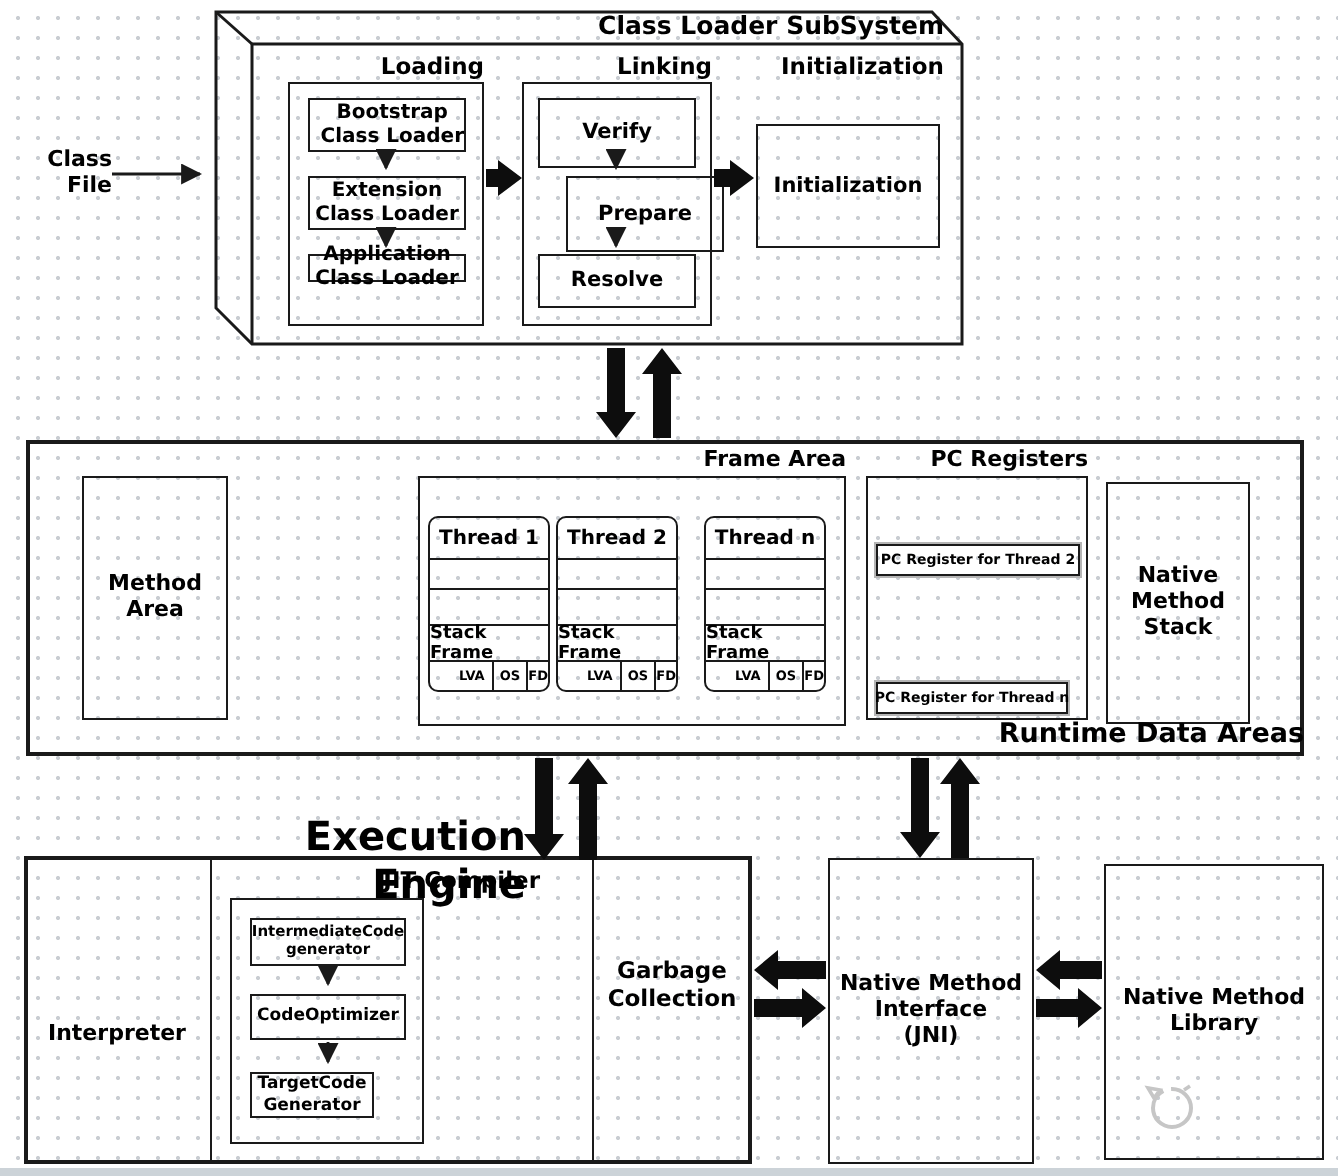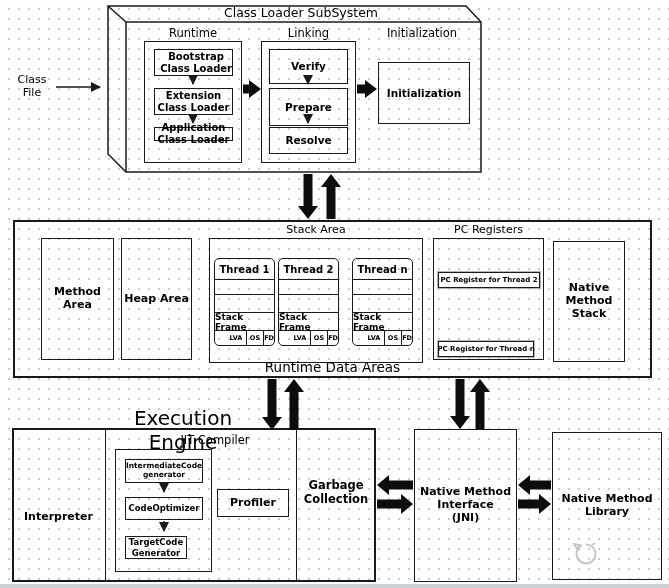--- a/index.html
+++ b/index.html
@@ -7,21 +7,21 @@
     position:relative;width:669px;height:588px;overflow:hidden;
     font-family:"DejaVu Sans","Liberation Sans",sans-serif;color:#000;
     background-color:#ffffff;
     background-image:radial-gradient(circle,#c9cdd2 1px,transparent 1.1px);
     background-size:10px 10px;background-position:4px 4px;
   }
   .abs{position:absolute;}
   .box{position:absolute;border:1.4px solid #1a1a1a;box-sizing:border-box;
        display:flex;align-items:center;justify-content:center;text-align:center;}
   .container{position:absolute;border:1.4px solid #1a1a1a;box-sizing:border-box;}
-  .lbl{position:absolute;font-weight:normal;text-align:center;white-space:pre-line;line-height:1.18;}
+  .lbl{position:absolute;font-weight:bold;text-align:right;white-space:pre-line;line-height:1.18;}
   .b{font-weight:bold;white-space:pre-line;line-height:1.18;}
   .thread{position:absolute;border:1.4px solid #1a1a1a;border-radius:5px;box-sizing:border-box;
           display:flex;flex-direction:column;background:transparent;overflow:hidden;}
   .t-name{height:20px;border-bottom:1.2px solid #1a1a1a;display:flex;align-items:center;justify-content:center;font-weight:bold;font-size:10px;}
   .t-e1{height:14px;border-bottom:1.2px solid #1a1a1a;}
   .t-e2{height:17px;border-bottom:1.2px solid #1a1a1a;}
   .t-sf{height:17px;border-bottom:1.2px solid #1a1a1a;display:flex;align-items:center;justify-content:center;font-weight:bold;font-size:9px;}
   .t-cells{flex:1;display:flex;margin-left:11px;}
   .t-cell{display:flex;align-items:center;justify-content:center;font-weight:bold;font-size:6.5px;}
   .t-cell.c1{width:23px;border-right:1.2px solid #1a1a1a;}
@@ -37,21 +37,21 @@
 </head>
 <body>
 
 <div class="canvas">
 
   <div class="lbl" style="left:130px;top:6px;width:342px;font-size:12.5px;">Class Loader SubSystem</div>
 
   <div class="lbl" style="left:8px;top:74px;width:48px;font-size:11px;">Class
 File</div>
 
-  <div class="lbl" style="left:144px;top:27px;width:98px;font-size:11.5px;">Runtime</div>
+  <div class="lbl" style="left:144px;top:27px;width:98px;font-size:11.5px;">Loading</div>
   <div class="lbl" style="left:261px;top:27px;width:95px;font-size:11.5px;">Linking</div>
   <div class="lbl" style="left:372px;top:27px;width:100px;font-size:11.5px;">Initialization</div>
 
   <div class="container" style="left:144px;top:41px;width:98px;height:122px;"></div>
   <div class="box" style="left:154px;top:49px;width:79px;height:27px;font-size:10px;justify-content:flex-end;">
        <span class="b">Bootstrap
 Class Loader</span>
     </div>
   <div class="box" style="left:154px;top:88px;width:79px;height:27px;font-size:10px;">
        <span class="b">Extension
@@ -59,42 +59,39 @@
     </div>
   <div class="box" style="left:154px;top:127px;width:79px;height:14px;font-size:10px;">
        <span class="b">Application
 Class Loader</span>
     </div>
 
   <div class="container" style="left:261px;top:41px;width:95px;height:122px;"></div>
   <div class="box" style="left:269px;top:49px;width:79px;height:35px;font-size:10.5px;">
        <span class="b">Verify</span>
     </div>
-  <div class="box" style="left:269px;top:88px;width:79px;height:38px;font-size:10.5px;">
+  <div class="box" style="left:283px;top:88px;width:79px;height:38px;font-size:10.5px;">
        <span class="b">Prepare</span>
     </div>
   <div class="box" style="left:269px;top:127px;width:79px;height:27px;font-size:10.5px;">
        <span class="b">Resolve</span>
     </div>
 
   <div class="box" style="left:378px;top:62px;width:92px;height:62px;font-size:10.5px;">
        <span class="b">Initialization</span>
     </div>
 
   <div class="container" style="left:13px;top:220px;width:639px;height:158px;border-width:2px;"></div>
 
-  <div class="lbl" style="left:209px;top:224px;width:214px;font-size:11px;">Stack Area</div>
+  <div class="lbl" style="left:209px;top:224px;width:214px;font-size:11px;">Frame Area</div>
   <div class="lbl" style="left:433px;top:224px;width:111px;font-size:11px;">PC Registers</div>
 
   <div class="box" style="left:41px;top:238px;width:73px;height:122px;font-size:11px;">
        <span class="b">Method
 Area</span>
-    </div>
-  <div class="box" style="left:121px;top:238px;width:71px;height:122px;font-size:11px;">
-       <span class="b">Heap Area</span>
     </div>
 
   <div class="container" style="left:209px;top:238px;width:214px;height:125px;"></div>
 
   <div class="thread" style="left:214px;top:258px;width:61px;height:88px;">
     <div class="t-name">Thread 1</div>
     <div class="t-e1"></div>
     <div class="t-e2"></div>
     <div class="t-sf">Stack Frame</div>
     <div class="t-cells">
@@ -157,23 +154,20 @@
 generator</span>
     </div>
   <div class="box" style="left:125px;top:497px;width:78px;height:23px;font-size:8.5px;">
        <span class="b">CodeOptimizer</span>
     </div>
   <div class="box" style="left:125px;top:536px;width:62px;height:23px;font-size:8.5px;">
        <span class="b">TargetCode
 Generator</span>
     </div>
 
-  <div class="box" style="left:217px;top:489px;width:72px;height:28px;font-size:11px;">
-       <span class="b">Profiler</span>
-    </div>
 
   <div class="box" style="left:296px;top:428px;width:80px;height:154px;border:none;font-size:11.5px;padding-bottom:24px;">
        <span class="b">Garbage
 Collection</span>
     </div>
 
   <div class="box" style="left:414px;top:429px;width:103px;height:153px;border-width:1.6px;font-size:11px;">
        <span class="b">Native Method
 Interface
 (JNI)</span>

